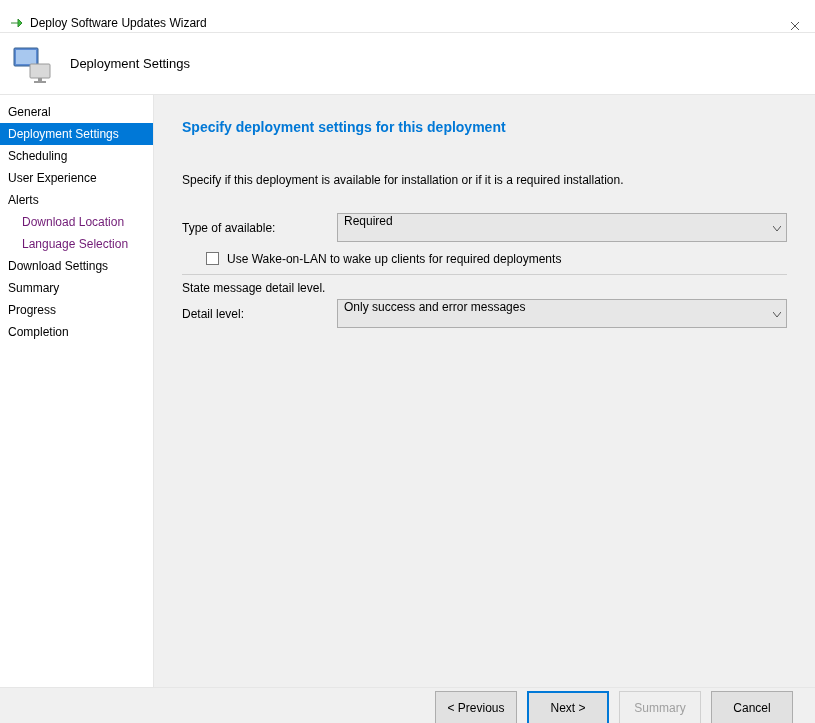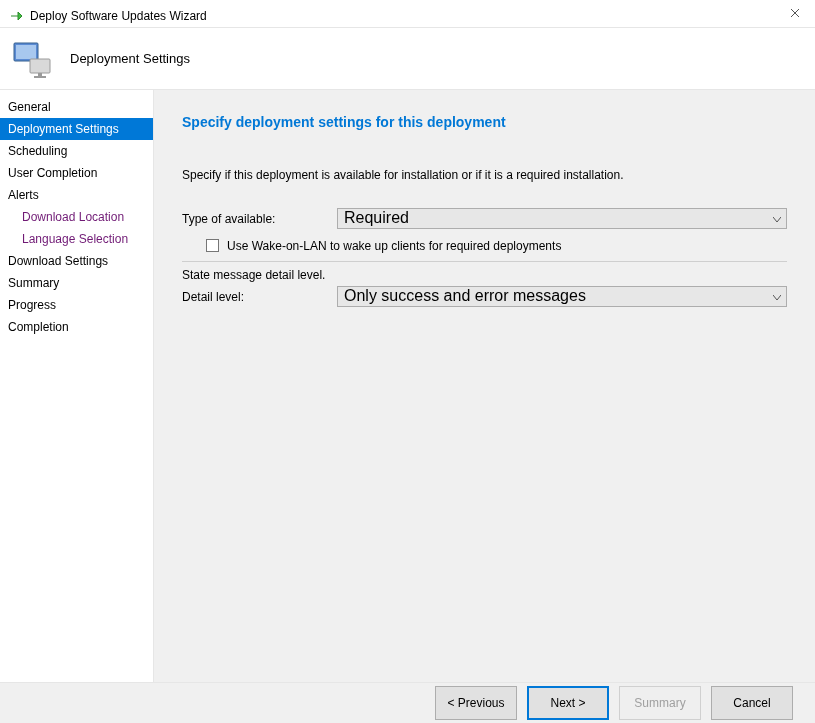--- a/index.html
+++ b/index.html
@@ -1,18 +1,18 @@
 <!DOCTYPE html>
 <html><head>
   <meta charset="utf-8">
   <style>
     * { box-sizing: border-box; margin: 0; padding: 0; font-family: "Segoe UI", Tahoma, sans-serif; }
     html, body { width: 815px; height: 723px; background: #ffffff; color: #000; font-size: 12px; overflow: hidden; }
 
-    .titlebar { display: flex; align-items: flex-end; justify-content: space-between; height: 28px; padding: 4px 10px; border-bottom: 1px solid #e6e6e6; }
+    .titlebar { display: flex; align-items: flex-start; justify-content: space-between; height: 28px; padding: 16px 10px; border-bottom: 1px solid #e6e6e6; }
     .titlebar-left { display: flex; align-items: center; gap: 6px; }
     .title-arrow { width: 14px; height: 14px; display: flex; align-items: center; justify-content: center; }
     .title-text { font-size: 12px; color: #000; }
     .close-btn { width: 20px; height: 20px; display: flex; align-items: center; justify-content: center; color: #555; cursor: default; }
 
     .header { display: flex; align-items: center; height: 62px; padding-left: 12px; gap: 14px; border-bottom: 1px solid #e6e6e6; }
     .header-icon { width: 44px; height: 44px; }
     .header-title { font-size: 13px; color: #000; }
 
     .body { display: flex; height: 592px; }
@@ -22,21 +22,21 @@
     .sidebar-sub { padding-left: 22px; color: #701a75; }
 
     .main { flex: 1; background: #f0f0f0; padding: 24px 28px 10px 28px; position: relative; }
     .main-heading { font-size: 14px; color: #0178d6; font-weight: 700; margin-bottom: 38px; }
     .instr { font-size: 12px; color: #000; margin-bottom: 26px; }
 
     .row { display: flex; align-items: center; margin-bottom: 10px; }
     .row-label { width: 155px; font-size: 12px; color: #000; }
     .row-control { flex: 1; }
 
-    .select { width: 100%; height: 21px; border: 1px solid #adadad; background: #e7e7e7; padding: 0 20px 0 6px; font-size: 16px; color: #000; appearance: none; position: relative; }
+    .select { width: 100%; height: 29px; border: 1px solid #adadad; background: #e7e7e7; padding: 0 20px 0 6px; font-size: 12px; color: #000; appearance: none; position: relative; }
     .select-wrap { position: relative; width: 450px; max-width: 100%; }
     .select-chevron { position: absolute; right: 6px; top: 50%; transform: translateY(-50%); pointer-events: none; }
 
     .checkbox-row { display: flex; gap: 8px; padding-left: 24px; margin-bottom: 8px; }
     .checkbox { width: 13px; height: 13px; border: 1px solid #767676; background: #fff; }
     .checkbox-label { font-size: 12px; }
 
     .section-divider { height: 0; border-top: 1px solid #cfcfcf; margin: 6px 0 6px 0; }
     .section-sub { font-size: 12px; color: #000; margin-bottom: 4px; }
     .section-desc { font-size: 12px; color: #000; margin-bottom: 30px; }
@@ -76,21 +76,21 @@
     </svg>
   </div>
   <div class="header-title">Deployment Settings</div>
 </div>
 
 <div class="body">
   <div class="sidebar">
     <div class="sidebar-item">General</div>
     <div class="sidebar-item selected">Deployment Settings</div>
     <div class="sidebar-item">Scheduling</div>
-    <div class="sidebar-item">User Completion</div>
+    <div class="sidebar-item">User Experience</div>
     <div class="sidebar-item">Alerts</div>
     <div class="sidebar-item sidebar-sub">Download Location</div>
     <div class="sidebar-item sidebar-sub">Language Selection</div>
     <div class="sidebar-item">Download Settings</div>
     <div class="sidebar-item">Summary</div>
     <div class="sidebar-item">Progress</div>
     <div class="sidebar-item">Completion</div>
   </div>
 
   <div class="main">

